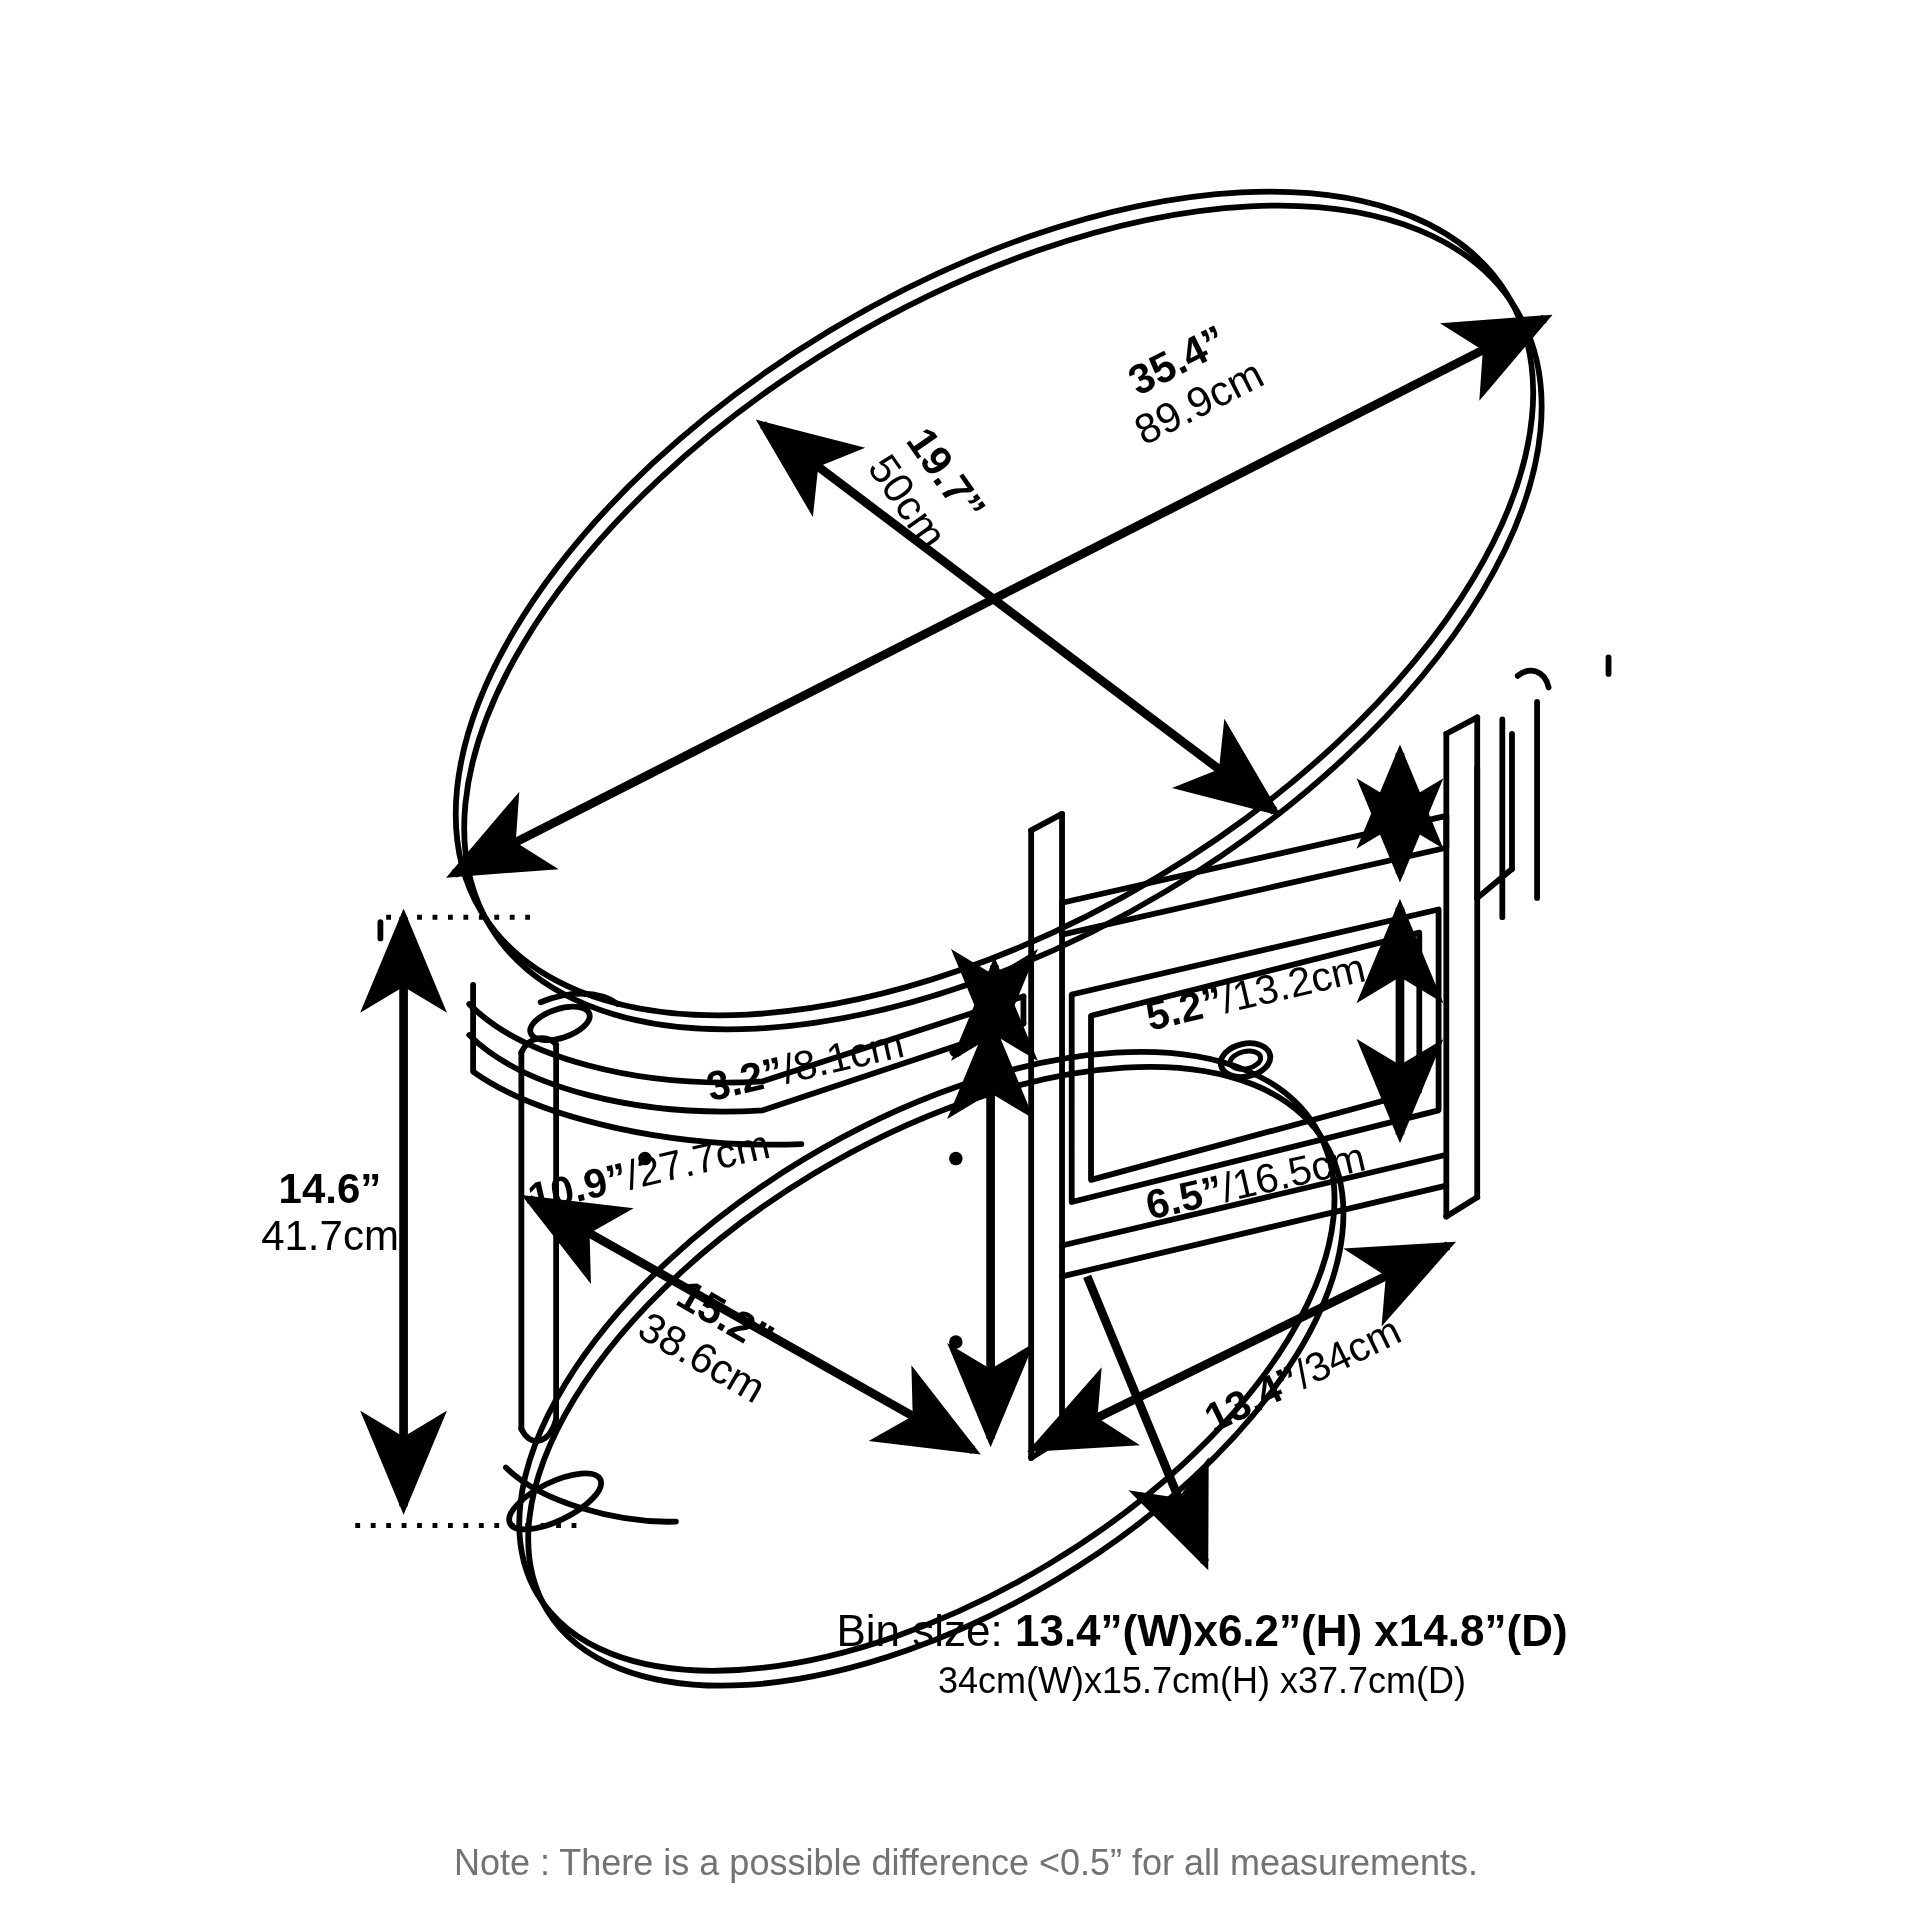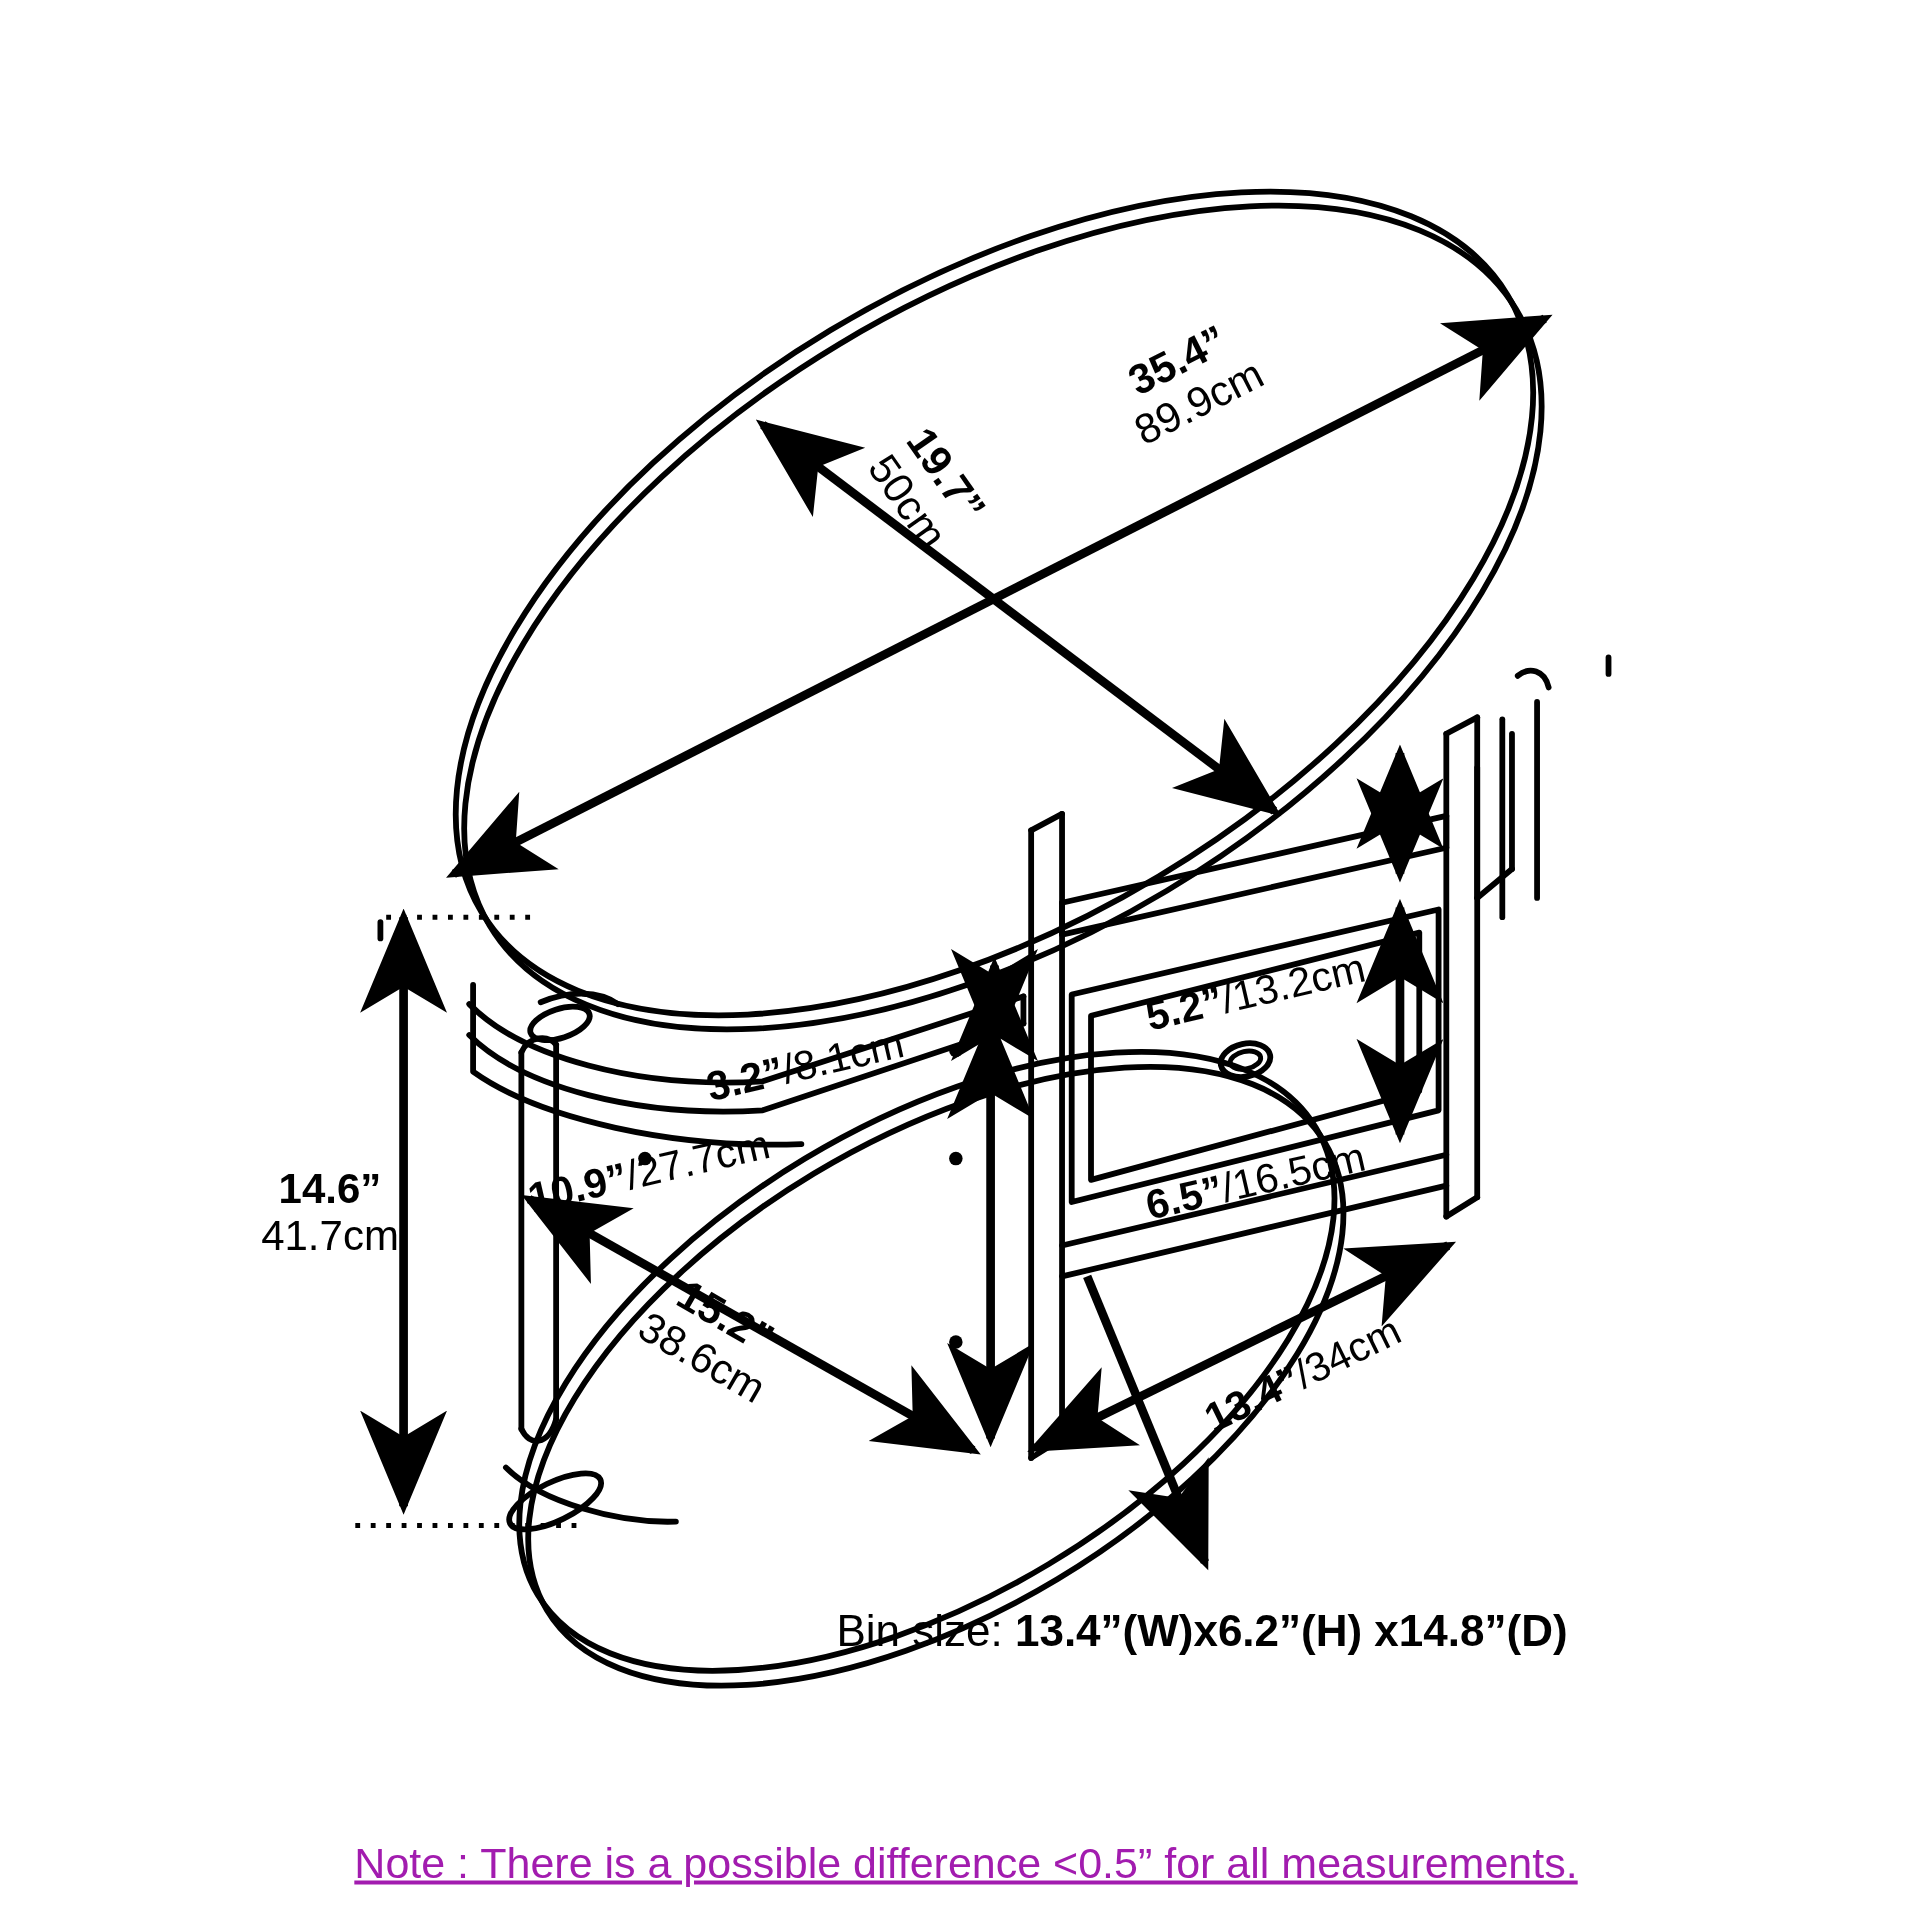--- a/index.html
+++ b/index.html
@@ -39,23 +39,22 @@
   .dim-label .cm {
     font-weight: normal;
   }
   .stack {
     display: block;
     text-align: center;
   }
   .note {
     position: absolute;
     white-space: nowrap;
-    font-size: 43px;
-    color: #a21caf;
-    text-decoration: underline;
+    font-size: 36px;
+    color: #737373;
   }
   .bin {
     position: absolute;
     white-space: nowrap;
     text-align: center;
     line-height: 1.25;
   }
   .bin .l1 { font-size: 44px; }
   .bin .l1 b { font-weight: bold; }
   .bin .l2 { font-size: 36px; }
@@ -213,18 +212,19 @@
   </div>
 
   <div class="dim-label" style="left:1197px; top:1352px; transform: rotate(-26deg); font-size:41px;">
     <span class="inch">13.4”</span><span class="cm">/</span><span class="cm">34cm</span>
   </div>
 
   <div class="bin" style="left:1202px; top:1603px; transform: translateX(-50%);">
     <div class="l1">
       <span>Bin size: </span><b>13.4”(W)x6.2”(H) x14.8”(D)</b>
     </div>
+    <div class="l2">34cm(W)x15.7cm(H) x37.7cm(D)</div>
   </div>
 
   <div class="note" style="left:966px; top:1863px; transform: translate(-50%,-50%);">Note : There is a possible difference &lt;0.5” for all measurements.</div>
 
 </div>
 
 
 </body></html>

